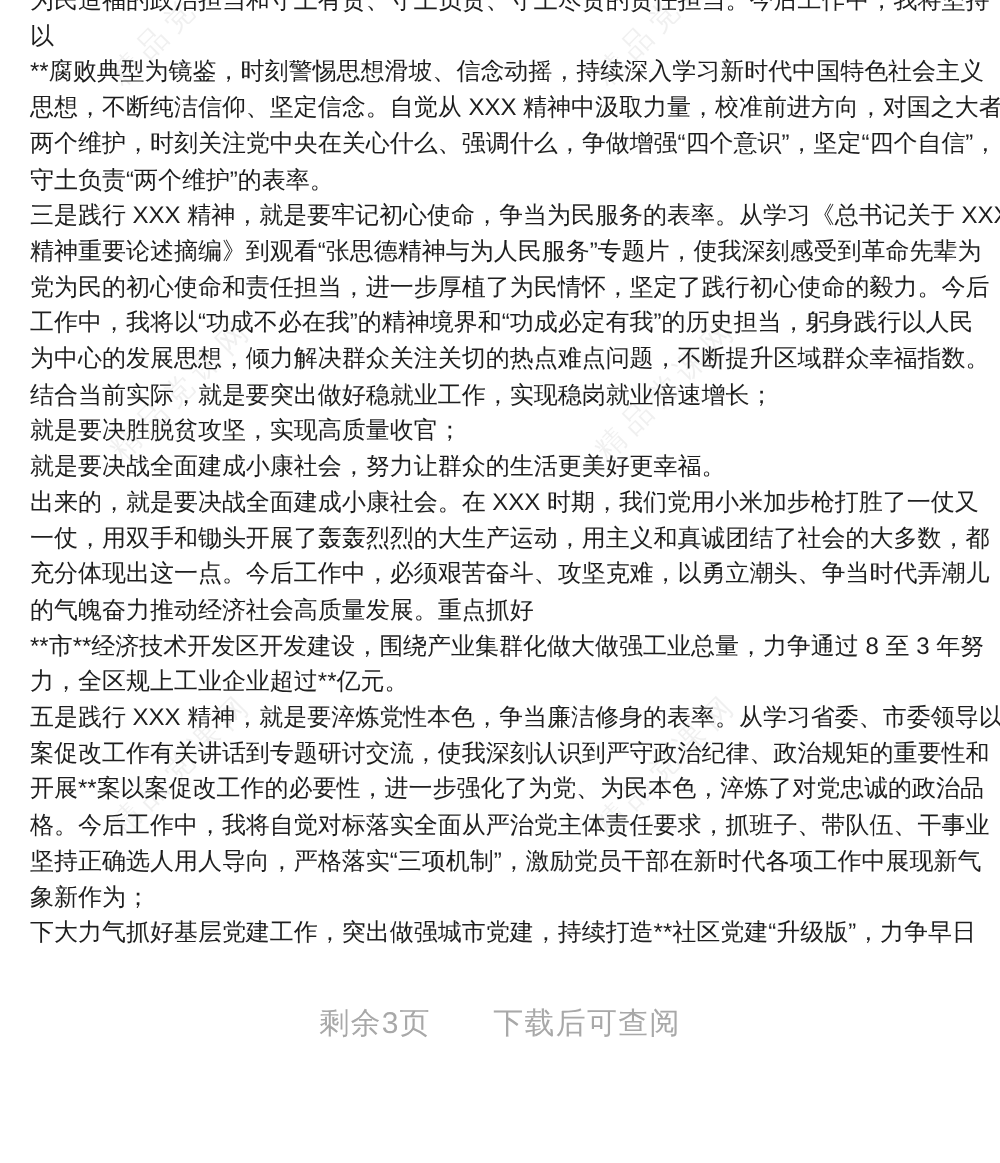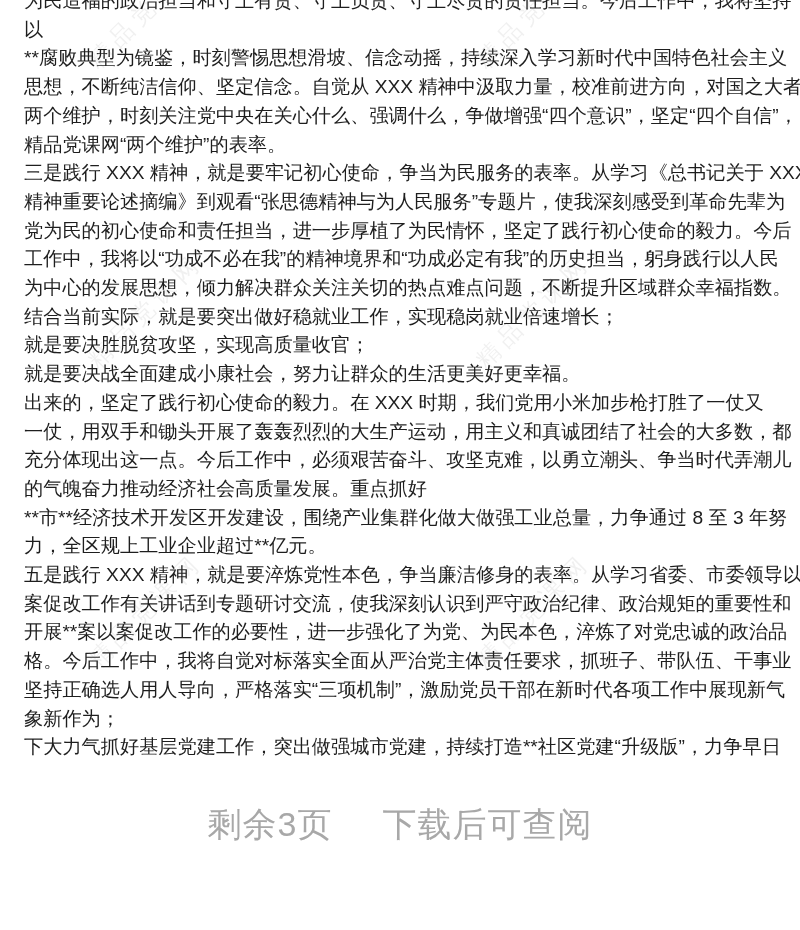--- a/index.html
+++ b/index.html
@@ -47,21 +47,21 @@
     line-height: 28.7px;
     white-space: pre;
     letter-spacing: 0;
   }
   .footer {
     position: relative;
     z-index: 1;
     margin-top: 40px;
     width: 100%;
     text-align: center;
-    font-size: 34px;
+    font-size: 24px;
     letter-spacing: 1px;
     font-weight: 400;
   }
   .footer .gap {
     display: inline-block;
     width: 50px;
   }
 </style>
 </head>
 <body style="background: rgb(255, 255, 255);">
@@ -75,30 +75,30 @@
       <span class="watermark" style="left: 92px; top: 648px; color: rgb(0, 0, 0); opacity: 0.055;">精品党课网</span>
       <span class="watermark" style="left: 480px; top: 648px; color: rgb(0, 0, 0); opacity: 0.055;">精品党课网</span>
     </div>
 
   <div class="doc-body" id="doc-lines" style="color: rgb(30, 30, 30);">
       <div class="line">为民造福的政治担当和守土有责、守土负责、守土尽责的责任担当。今后工作中，我将坚持</div>
       <div class="line">以</div>
       <div class="line">**腐败典型为镜鉴，时刻警惕思想滑坡、信念动摇，持续深入学习新时代中国特色社会主义</div>
       <div class="line">思想，不断纯洁信仰、坚定信念。自觉从 XXX 精神中汲取力量，校准前进方向，对国之大者</div>
       <div class="line">两个维护，时刻关注党中央在关心什么、强调什么，争做增强“四个意识”，坚定“四个自信”，</div>
-      <div class="line">精品党课网“两个维护”的表率。</div>
+      <div class="line">守土负责“两个维护”的表率。</div>
       <div class="line">三是践行 XXX 精神，就是要牢记初心使命，争当为民服务的表率。从学习《总书记关于 XXX</div>
       <div class="line">精神重要论述摘编》到观看“张思德精神与为人民服务”专题片，使我深刻感受到革命先辈为</div>
       <div class="line">党为民的初心使命和责任担当，进一步厚植了为民情怀，坚定了践行初心使命的毅力。今后</div>
       <div class="line">工作中，我将以“功成不必在我”的精神境界和“功成必定有我”的历史担当，躬身践行以人民</div>
       <div class="line">为中心的发展思想，倾力解决群众关注关切的热点难点问题，不断提升区域群众幸福指数。</div>
       <div class="line">结合当前实际，就是要突出做好稳就业工作，实现稳岗就业倍速增长；</div>
       <div class="line">就是要决胜脱贫攻坚，实现高质量收官；</div>
       <div class="line">就是要决战全面建成小康社会，努力让群众的生活更美好更幸福。</div>
-      <div class="line">出来的，坚定了践行初心使命的毅力。在 XXX 时期，我们党用小米加步枪打胜了一仗又</div>
+      <div class="line">出来的，就是要决战全面建成小康社会。在 XXX 时期，我们党用小米加步枪打胜了一仗又</div>
       <div class="line">一仗，用双手和锄头开展了轰轰烈烈的大生产运动，用主义和真诚团结了社会的大多数，都</div>
       <div class="line">充分体现出这一点。今后工作中，必须艰苦奋斗、攻坚克难，以勇立潮头、争当时代弄潮儿</div>
       <div class="line">的气魄奋力推动经济社会高质量发展。重点抓好</div>
       <div class="line">**市**经济技术开发区开发建设，围绕产业集群化做大做强工业总量，力争通过 8 至 3 年努</div>
       <div class="line">力，全区规上工业企业超过**亿元。</div>
       <div class="line">五是践行 XXX 精神，就是要淬炼党性本色，争当廉洁修身的表率。从学习省委、市委领导以</div>
       <div class="line">案促改工作有关讲话到专题研讨交流，使我深刻认识到严守政治纪律、政治规矩的重要性和</div>
       <div class="line">开展**案以案促改工作的必要性，进一步强化了为党、为民本色，淬炼了对党忠诚的政治品</div>
       <div class="line">格。今后工作中，我将自觉对标落实全面从严治党主体责任要求，抓班子、带队伍、干事业，</div>
       <div class="line">坚持正确选人用人导向，严格落实“三项机制”，激励党员干部在新时代各项工作中展现新气</div>

